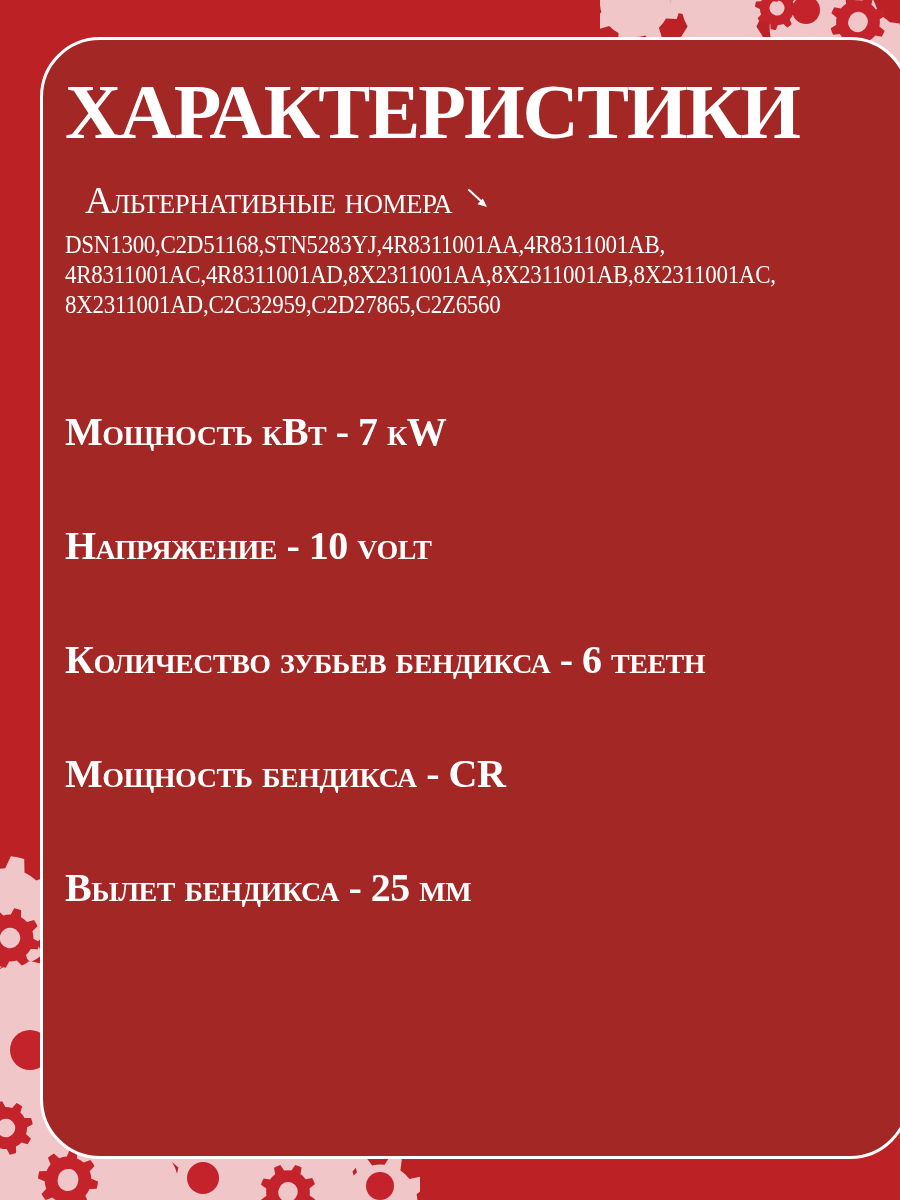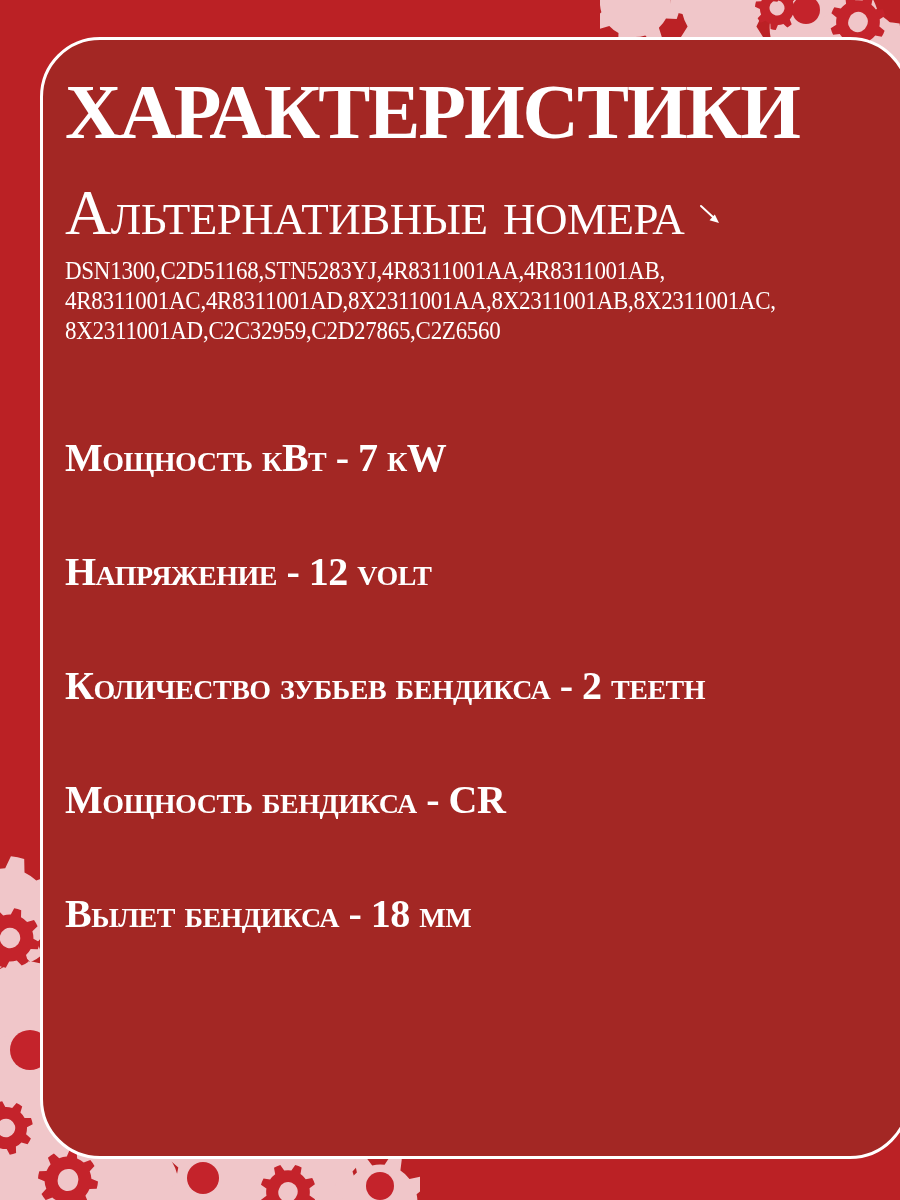--- a/index.html
+++ b/index.html
@@ -20,23 +20,23 @@
     border-radius:60px;
     padding:33px 24px 16px 22px;
     color:var(--text,#ffffff);
     font-family:Liberation Serif, serif;
   }
   .title{
     margin:0;font-size:78px;line-height:1;font-weight:700;
     letter-spacing:-2px;color:var(--text,#ffffff);
   }
   .subtitle{
-    margin-top:30px;display:flex;align-items:center;gap:14px;
-    font-size:64px;line-height:1;font-weight:400;
-    font-variant:small-caps;letter-spacing:-0.5px;
+    margin-top:30px;display:flex;gap:14px;
+    font-size:38px;line-height:1;font-weight:400;
+    font-variant:small-caps;letter-spacing:-0.5px;margin-left:20px;
   }
   .subtitle .arrow{margin-top:6px;flex:0 0 auto;}
   .numbers{
     margin-top:11px;font-size:25px;line-height:30px;font-weight:400;
     letter-spacing:-0.3px;white-space:nowrap;
     transform:scaleX(0.92);transform-origin:left top;
   }
   .specs{margin-top:92px;}
   .spec-row{
     font-size:40px;line-height:1;font-weight:700;
@@ -96,20 +96,20 @@
     </div>
 
     <div class="numbers">
       <div>DSN1300,C2D51168,STN5283YJ,4R8311001AA,4R8311001AB,</div>
       <div>4R8311001AC,4R8311001AD,8X2311001AA,8X2311001AB,8X2311001AC,</div>
       <div>8X2311001AD,C2C32959,C2D27865,C2Z6560</div>
     </div>
 
     <div class="specs">
       <div class="spec-row">Мощность кВт - 7 кW</div>
-      <div class="spec-row">Напряжение - 12 volt</div>
-      <div class="spec-row">Количество зубьев бендикса - 2 teeth</div>
+      <div class="spec-row">Напряжение - 10 volt</div>
+      <div class="spec-row">Количество зубьев бендикса - 6 teeth</div>
       <div class="spec-row">Мощность бендикса - CR</div>
-      <div class="spec-row">Вылет бендикса - 18 мм</div>
+      <div class="spec-row">Вылет бендикса - 25 мм</div>
     </div>
 
   </div>
 </div>
 
 </body></html>

